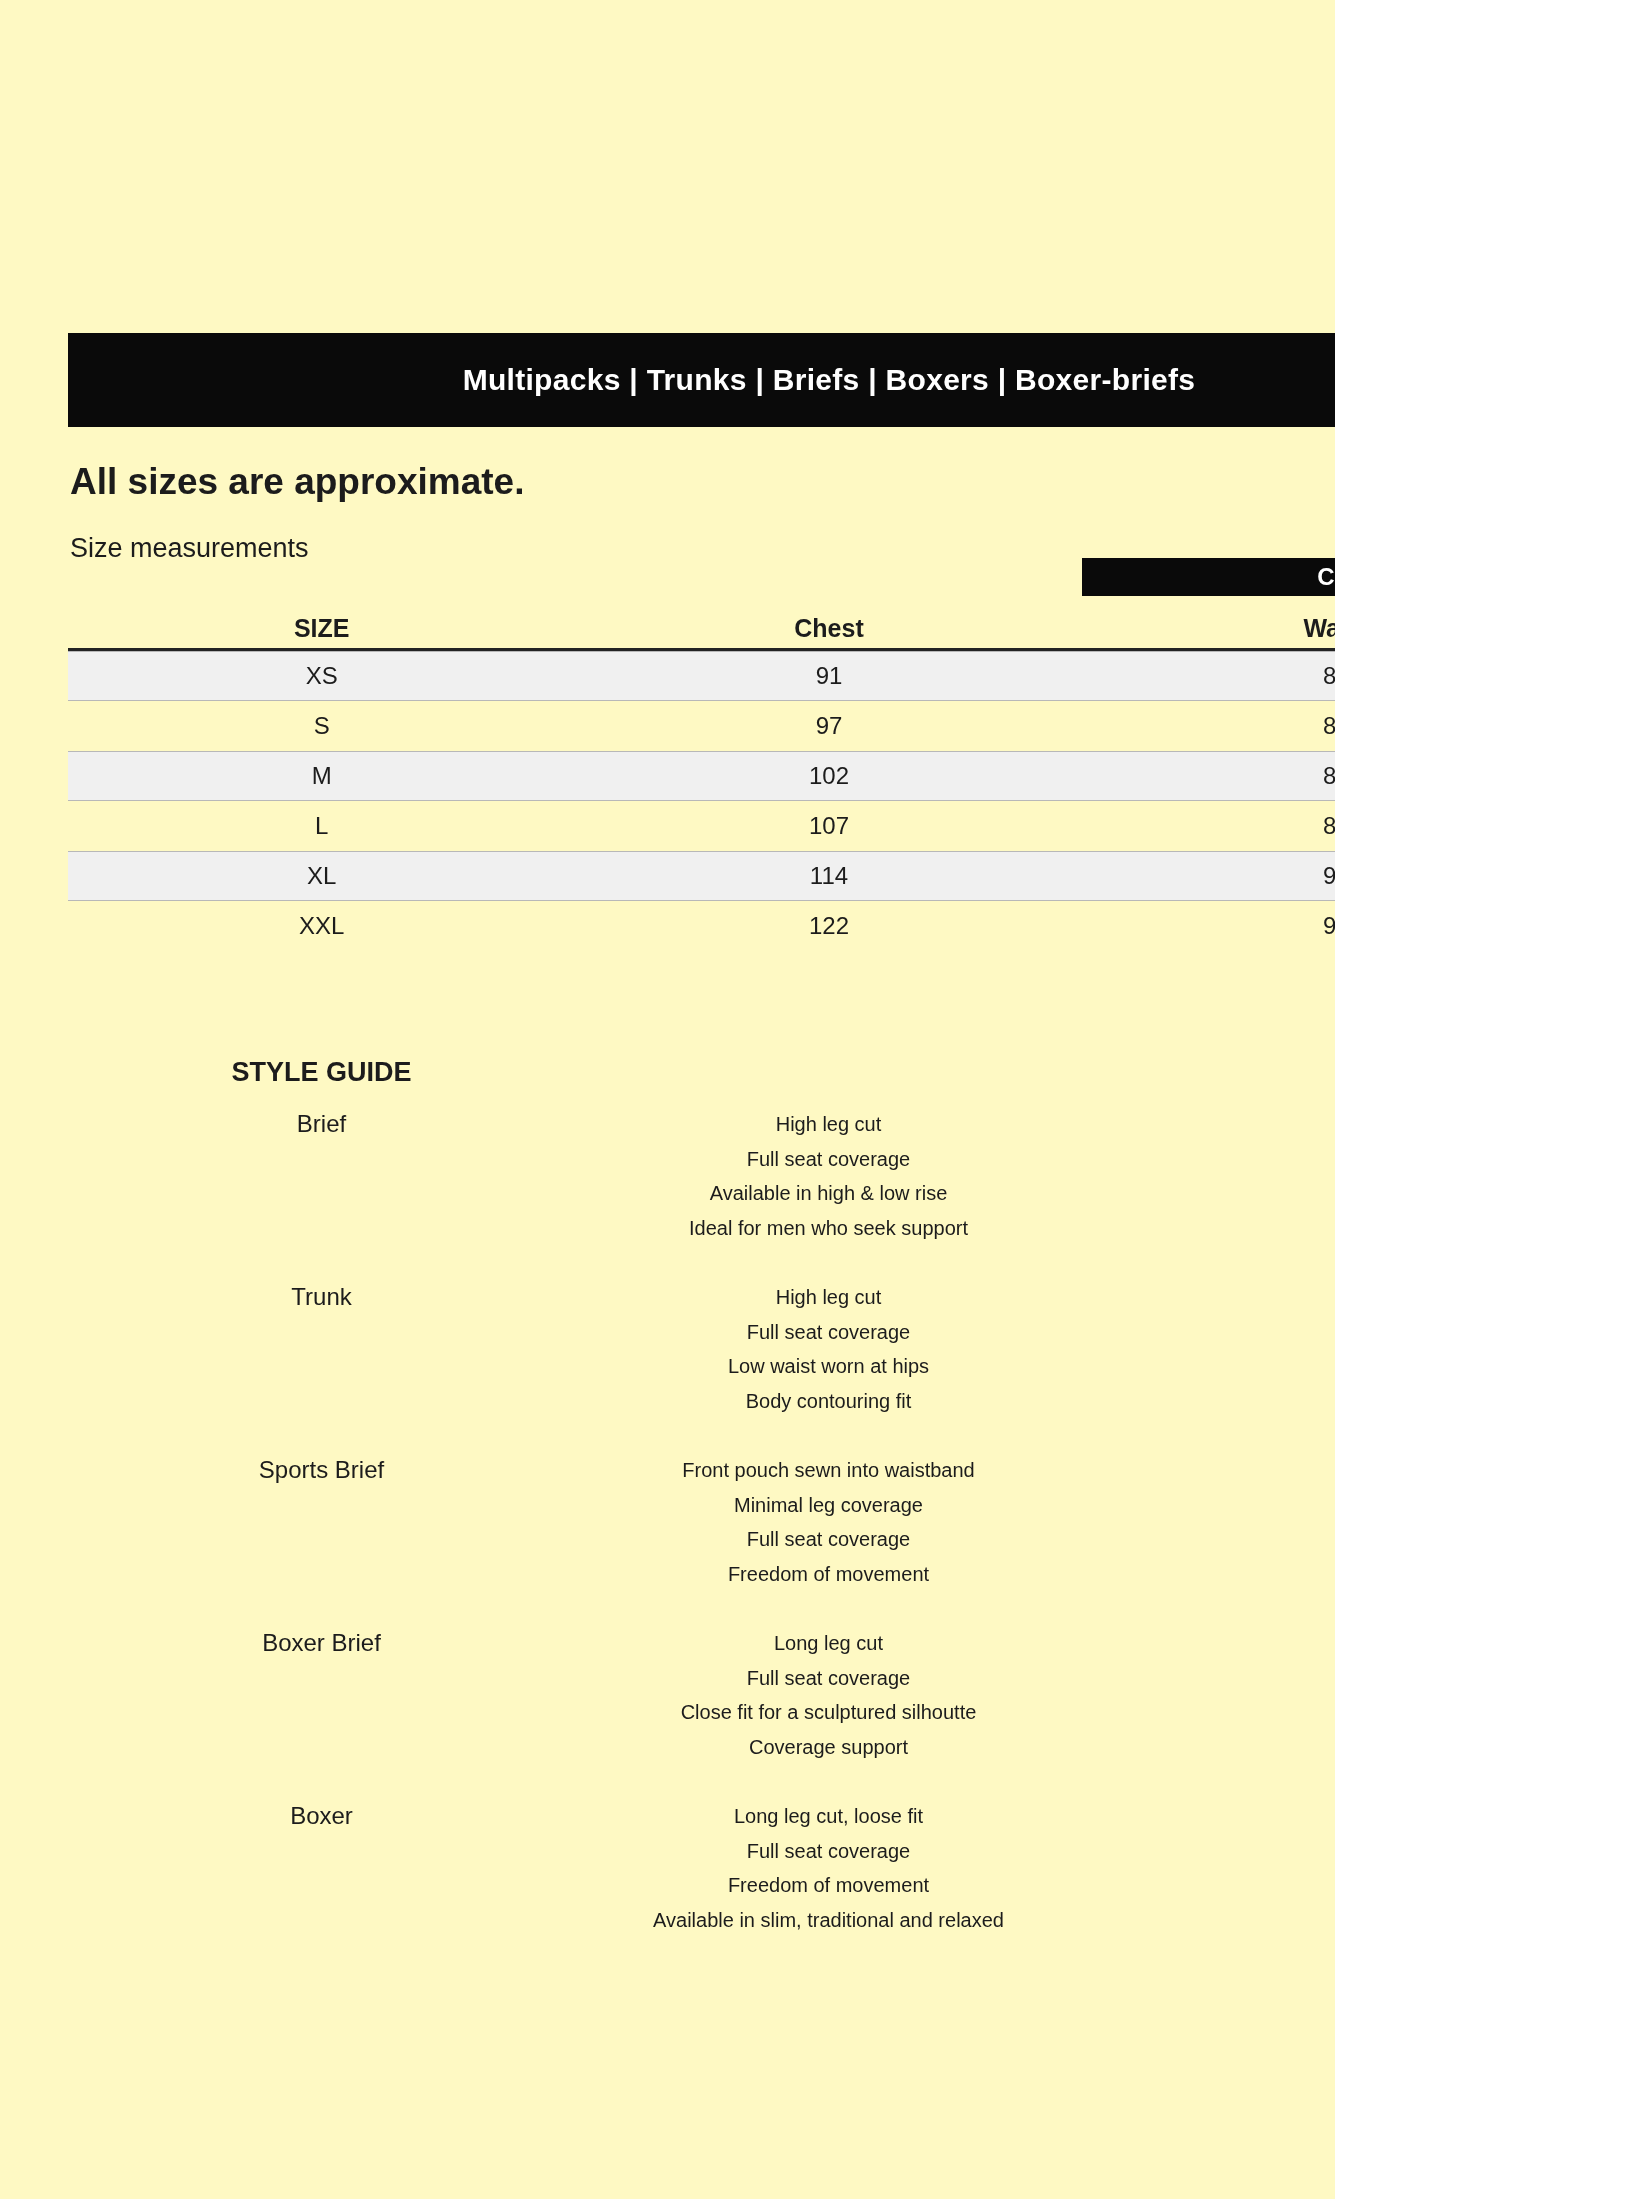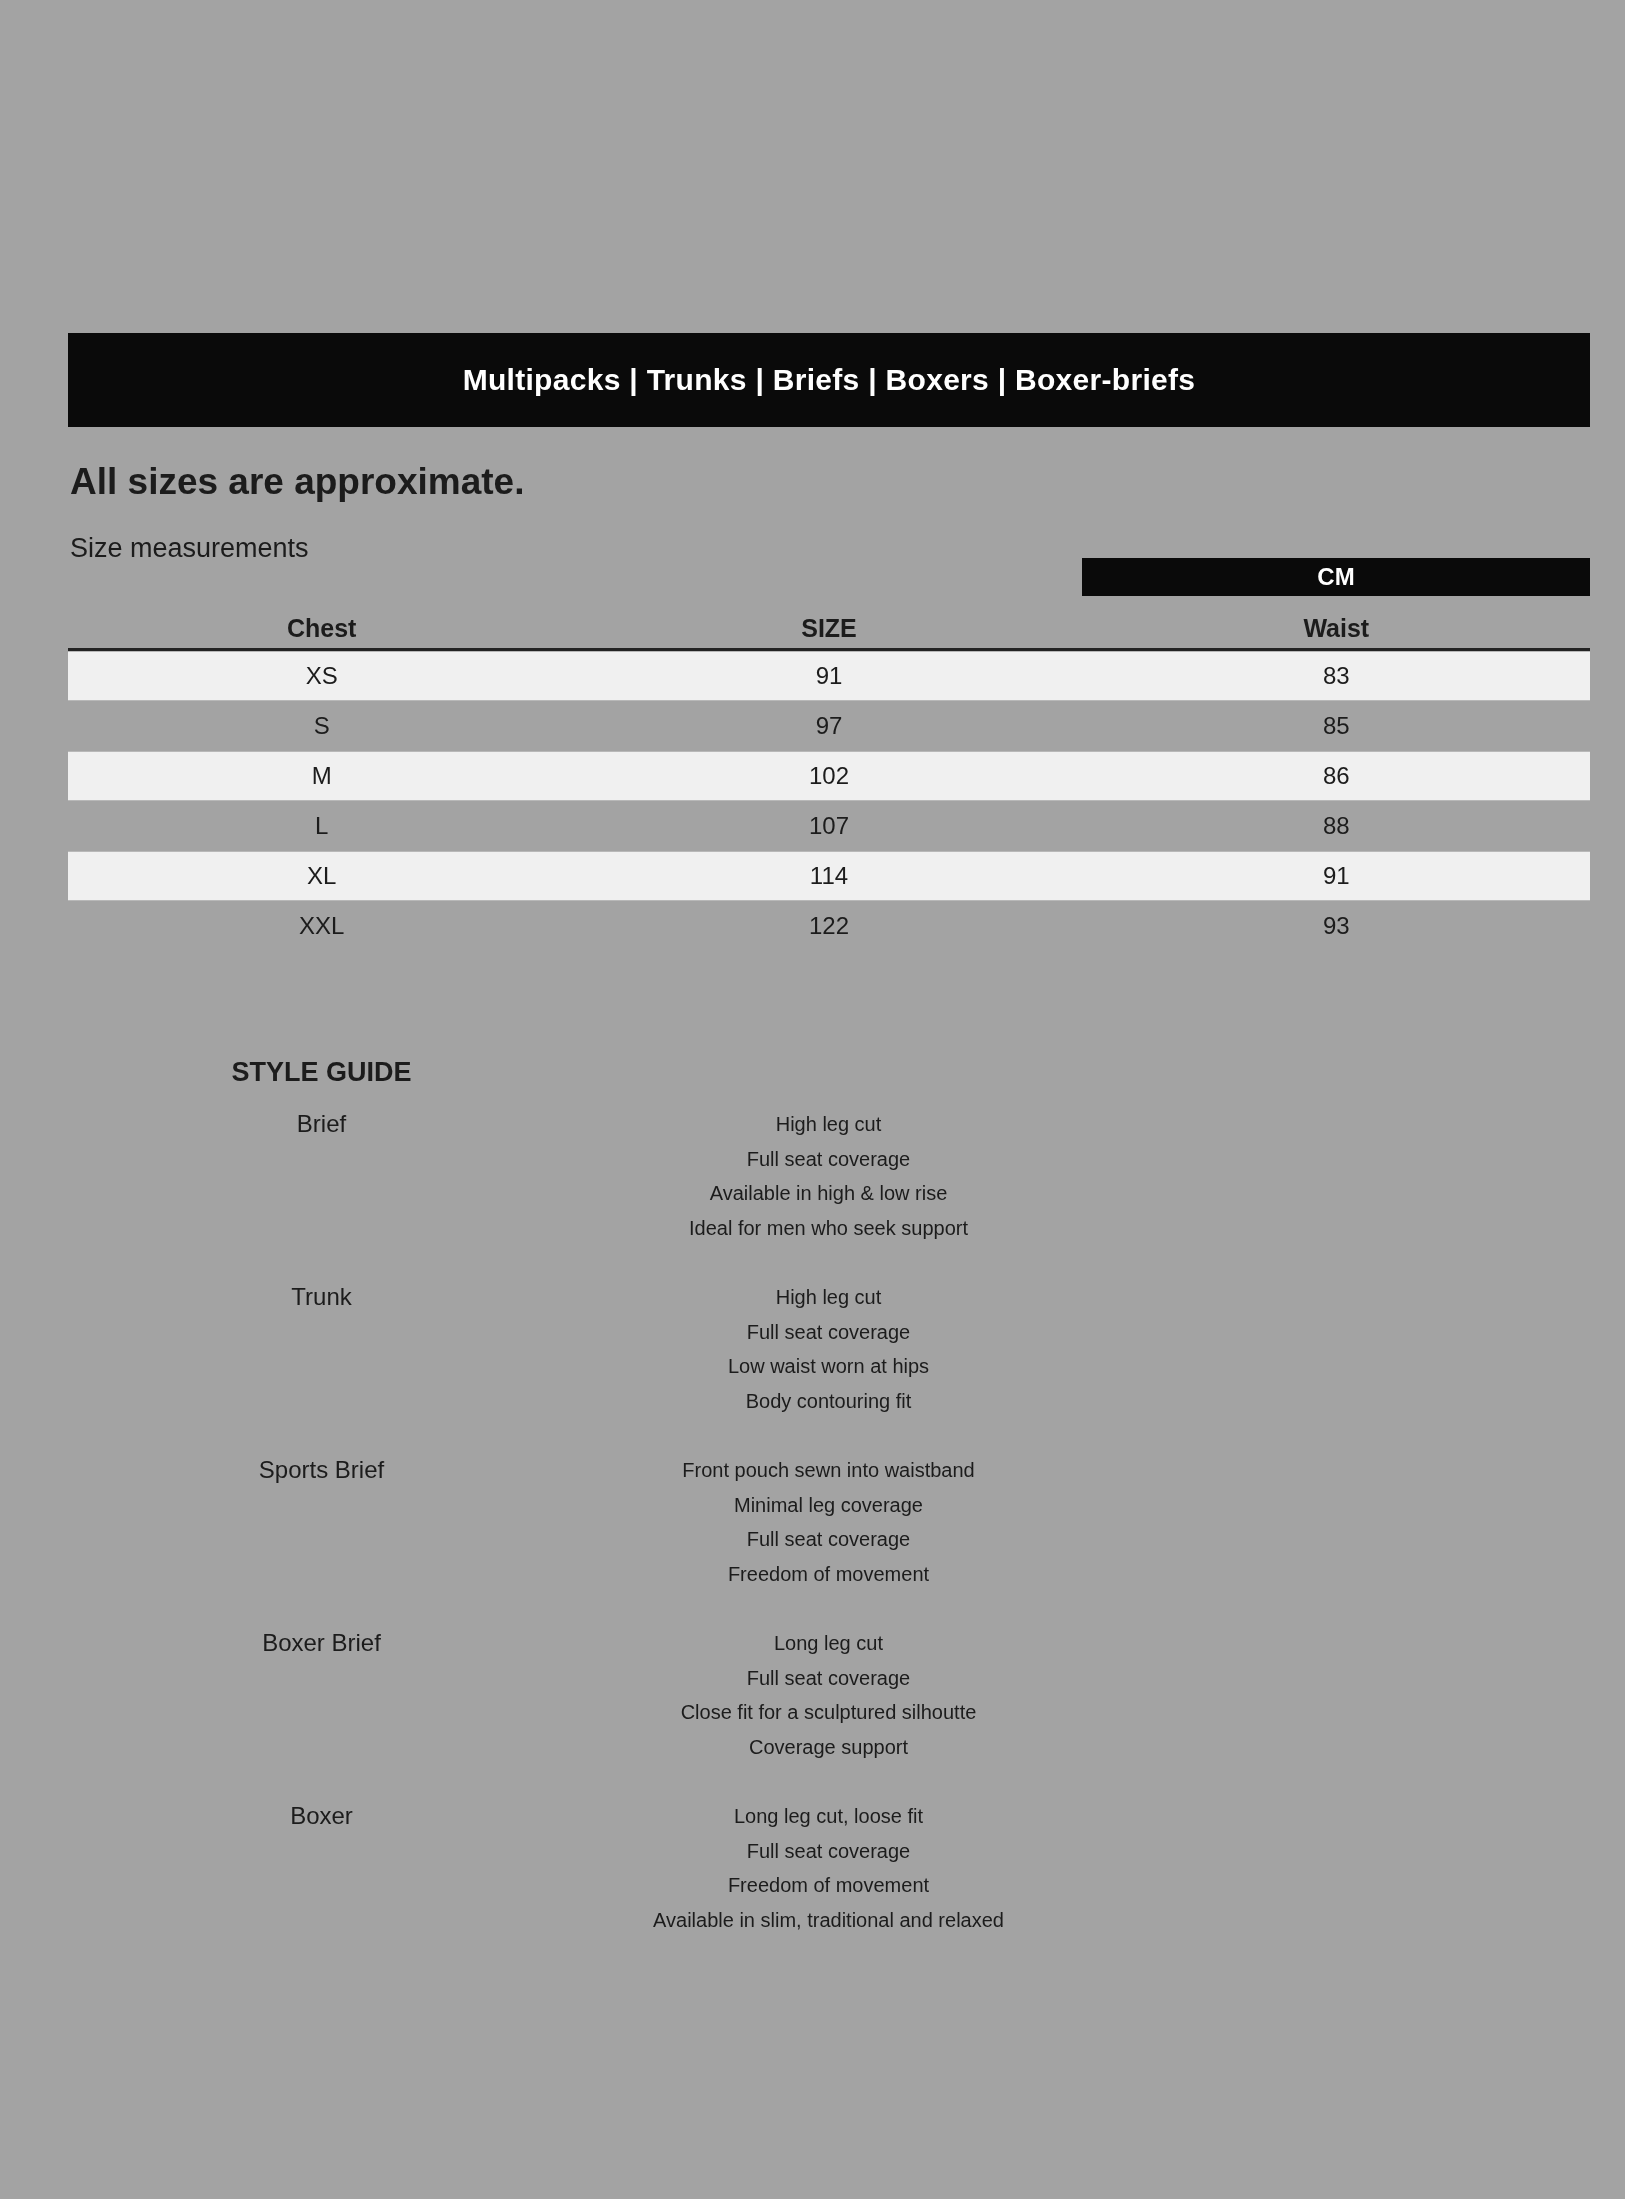--- a/index.html
+++ b/index.html
@@ -2,23 +2,23 @@
 <html><head>
 <meta charset="utf-8">
 <style>
   html, body {
     margin: 0;
     padding: 0;
     background: #ffffff;
   }
   .page {
     position: relative;
-    width: 1625px;
+    width: 1335px;
     height: 2199px;
-    background: #a3a3a3;
+    background: #fef9c3;
     font-family: "Liberation Sans", "DejaVu Sans", sans-serif;
     color: #1c1c1c;
     overflow: hidden;
   }
 
   
   .title-bar {
     position: absolute;
     left: 68px;
     top: 333px;
@@ -147,22 +147,22 @@
   <div class="approx-note">All sizes are approximate.</div>
 
   <div class="size-measurements-label">Size measurements</div>
 
   <div class="cm-badge">
     <span>CM</span>
   </div>
 
   <div class="size-table">
     <div class="t-header">
+      <div class="t-cell">SIZE</div>
       <div class="t-cell">Chest</div>
-      <div class="t-cell">SIZE</div>
       <div class="t-cell">Waist</div>
     </div>
     <div class="t-body">
       <div class="t-row striped">
         <div class="t-cell">XS</div>
         <div class="t-cell">91</div>
         <div class="t-cell">83</div>
       </div>
       <div class="t-row">
         <div class="t-cell">S</div>

